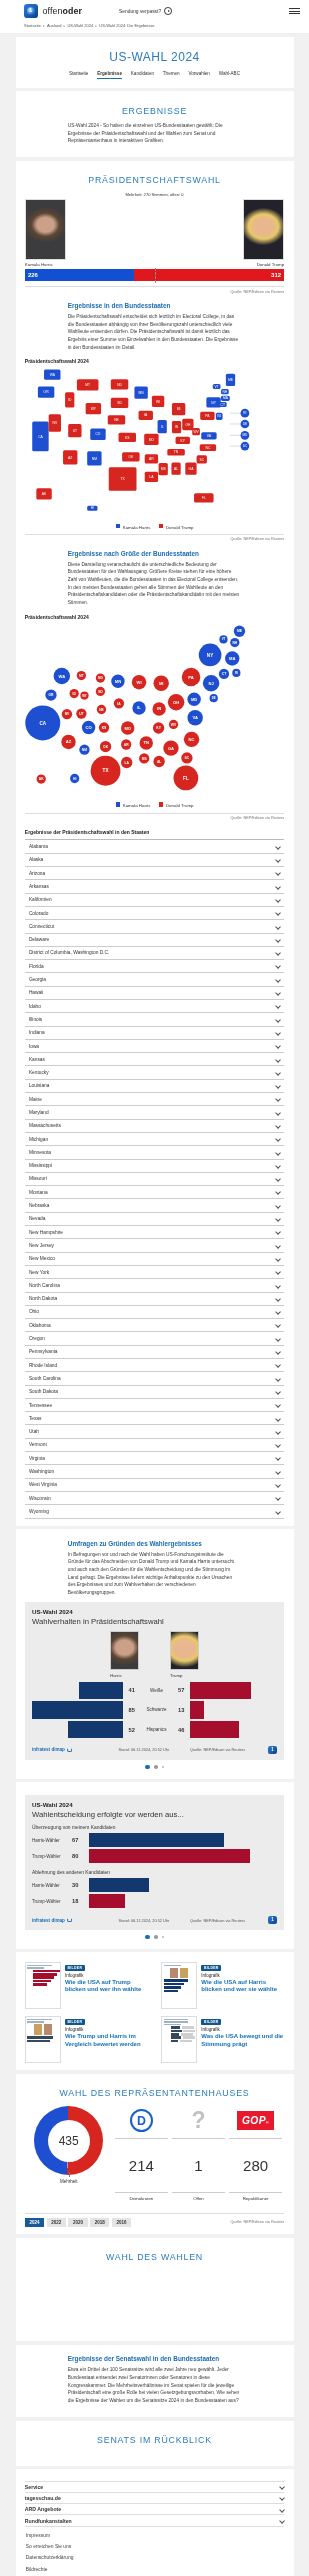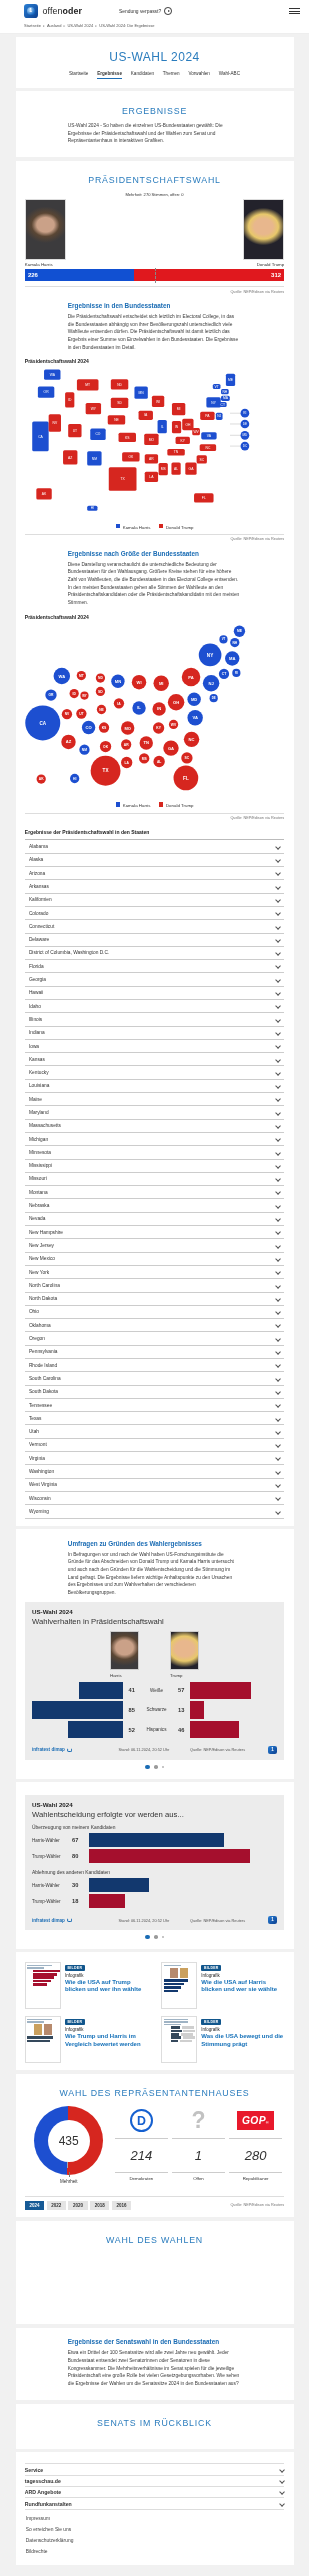--- a/index.html
+++ b/index.html
@@ -98,21 +98,21 @@
   .donut .hole { position:absolute; left:13.4px; top:13.4px; width:42px; height:42px; background:#fff; border-radius:50%; display:flex; align-items:center; justify-content:center; font-size:12px; color:#333; }
   .donut .dash { position:absolute; left:50%; bottom:-2.1px; height:5.2px; border-left:1px dashed #777; }
   .donutlabel { font-size:4.5px; margin-top:4.1px; color:#333; }
   .hcols { flex:1; display:flex; justify-content:space-around; padding-top:2.1px; }
   .hcol { width:47px; text-align:center; }
   .hcol .ico { height:29px; display:flex; align-items:center; justify-content:center; }
   .demlogo { width:23px; height:23px; border-radius:50%; border:2.6px solid #1560d0; display:flex; align-items:center; justify-content:center; color:#1560d0; font-weight:bold; font-size:12.4px; }
   .qmark { color:#c2c2c2; font-size:23px; font-weight:bold; }
   .goplogo { background:#e8192c; color:#fff; font-weight:bold; font-style:italic; font-size:10.3px; padding:4.1px 5.2px; letter-spacing:0.3px; }
   .hline { border-top:0.5px solid #ccc; margin:3.1px -3.1px; }
-  .hval { font-size:13px; color:#333; margin:9px 0;font-style:italic; }
+  .hval { font-size:15px; color:#333; margin:18px 0; }
   .hlbl { font-size:4.4px; color:#333; margin-top:2.1px; }
   .housefoot { display:flex; align-items:center; margin-top:11.3px; border-top:0.5px solid #ddd; padding-top:4.1px; }
   .years { display:flex; gap:2.6px; }
   .year { background:#e4e4e4; color:#333; font-size:4.5px; padding:2.1px 4.6px; font-weight:bold; cursor:pointer; }
   .year.active { background:#165a96; color:#fff; }
   .housefoot .src { margin-left:auto; }
   .emptyblock { height:66px; }
   
   .footcard { background:#fff; margin:3.6px 15.5px 0; padding:11.3px 9.3px 4.1px; }
   .facc { border-top:0.5px solid #ddd; }

